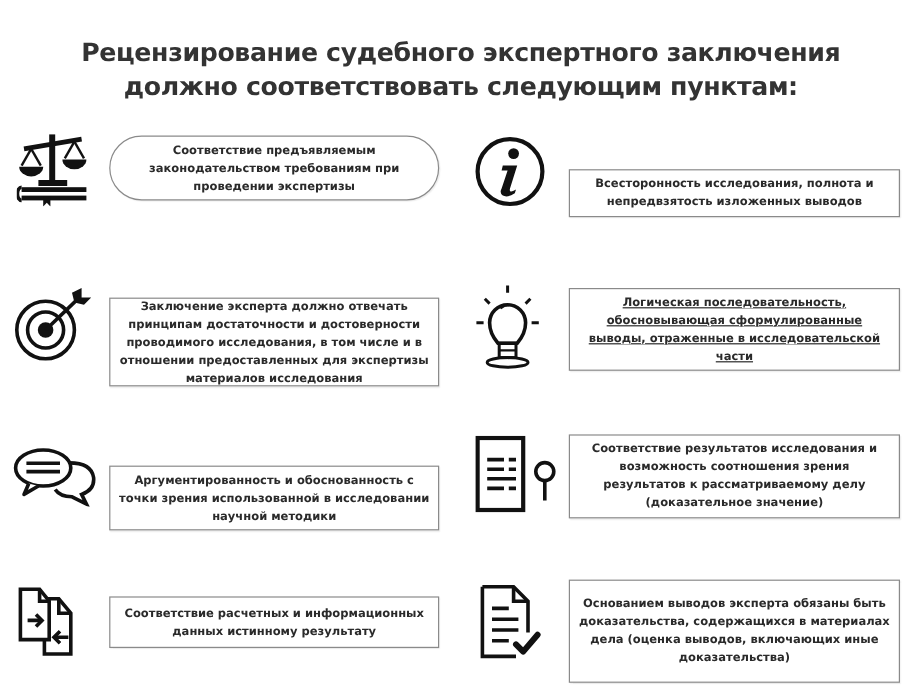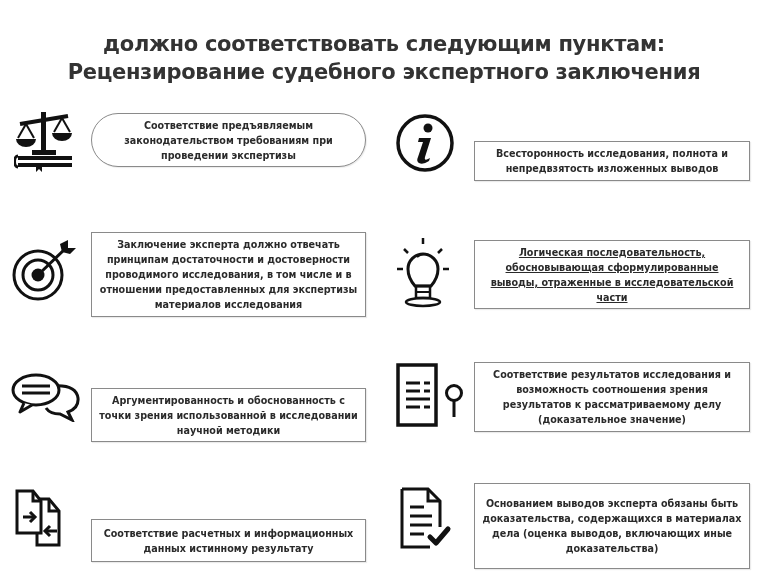--- a/index.html
+++ b/index.html
@@ -11,22 +11,22 @@
          display:flex; align-items:center; justify-content:center; text-align:center;
          font-size:9.6px; font-weight:bold; line-height:15px; color:#2a2a2a; padding:0 6px;
          box-shadow:1px 1px 1px rgba(0,0,0,0.08); }
   .icon { position:absolute; }
   .icon svg { display:block; }
 </style>
 </head>
 <body>
 
 <div class="title">
+  <div>Рецензирование судебного экспертного заключения</div>
   <div>должно соответствовать следующим пунктам:</div>
-  <div>Рецензирование судебного экспертного заключения</div>
 </div>
 
 <div class="icon" style="left:14px;top:106px;">
   <svg width="60" height="66" viewBox="0 0 60 66">
     <line x1="6" y1="18" x2="54" y2="10" stroke="#111" stroke-width="4"></line>
     <rect x="27" y="6" width="5" height="40" fill="#111"></rect>
     <line x1="12" y1="18" x2="4" y2="32" stroke="#111" stroke-width="2"></line>
     <line x1="12" y1="18" x2="20" y2="32" stroke="#111" stroke-width="2"></line>
     <path d="M2 33 H22 A10 8 0 0 1 2 33 Z" fill="#111"></path>
     <line x1="48" y1="12" x2="40" y2="26" stroke="#111" stroke-width="2"></line>
@@ -56,21 +56,21 @@
 
 <div class="icon" style="left:8px;top:238px;">
   <svg width="70" height="64" viewBox="0 0 70 64">
     <circle cx="30" cy="37" r="24" fill="none" stroke="#111" stroke-width="3"></circle>
     <circle cx="30" cy="37" r="15" fill="none" stroke="#111" stroke-width="3"></circle>
     <circle cx="30" cy="37" r="6.5" fill="#111"></circle>
     <line x1="30" y1="37" x2="58" y2="10" stroke="#111" stroke-width="3"></line>
     <path d="M52 6 L60 2 L60 10 L68 10 L62 16 L54 14 Z" fill="#111"></path>
   </svg>
 </div>
-<div class="box" style="left:91px;top:232px;width:275px;height:85px;">
+<div class="box" style="left:91px;top:248px;width:275px;height:74px;">
   <span>Заключение эксперта должно отвечать принципам достаточности и достоверности проводимого исследования, в том числе и в отношении предоставленных для экспертизы материалов исследования</span>
 </div>
 
 <div class="icon" style="left:395px;top:236px;">
   <svg width="56" height="72" viewBox="0 0 56 72">
     <line x1="28" y1="2" x2="28" y2="8" stroke="#111" stroke-width="2.5"></line>
     <line x1="9" y1="13" x2="13" y2="17" stroke="#111" stroke-width="2.5"></line>
     <line x1="47" y1="13" x2="43" y2="17" stroke="#111" stroke-width="2.5"></line>
     <line x1="2" y1="33" x2="8" y2="33" stroke="#111" stroke-width="2.5"></line>
     <line x1="48" y1="33" x2="54" y2="33" stroke="#111" stroke-width="2.5"></line>
@@ -121,21 +121,21 @@
     <path d="M22 10 H34 L44 22 V56 H22 Z" fill="#fff" stroke="#111" stroke-width="3"></path>
     <path d="M34 10 V22 H44" fill="none" stroke="#111" stroke-width="3"></path>
     <path d="M2 2 H18 L26 12 V44 H2 Z" fill="#fff" stroke="#111" stroke-width="3"></path>
     <path d="M18 2 V12 H26" fill="none" stroke="#111" stroke-width="3"></path>
     <line x1="8" y1="28" x2="20" y2="28" stroke="#111" stroke-width="3"></line>
     <path d="M15 23 L20 28 L15 33" fill="none" stroke="#111" stroke-width="3"></path>
     <line x1="30" y1="42" x2="42" y2="42" stroke="#111" stroke-width="3"></line>
     <path d="M35 37 L30 42 L35 47" fill="none" stroke="#111" stroke-width="3"></path>
   </svg>
 </div>
-<div class="box" style="left:91px;top:519px;width:275px;height:43px;">
+<div class="box" style="left:91px;top:497px;width:275px;height:43px;">
   <span>Соответствие расчетных и информационных данных истинному результату</span>
 </div>
 
 <div class="icon" style="left:400px;top:487px;">
   <svg width="54" height="64" viewBox="0 0 54 64">
     <path d="M2 2 H28 L40 14 V40" fill="none" stroke="#111" stroke-width="3"></path>
     <path d="M2 2 V60 H30" fill="none" stroke="#111" stroke-width="3"></path>
     <path d="M28 2 V14 H40" fill="none" stroke="#111" stroke-width="3"></path>
     <line x1="10" y1="20" x2="24" y2="20" stroke="#111" stroke-width="3"></line>
     <line x1="10" y1="29" x2="32" y2="29" stroke="#111" stroke-width="3"></line>

